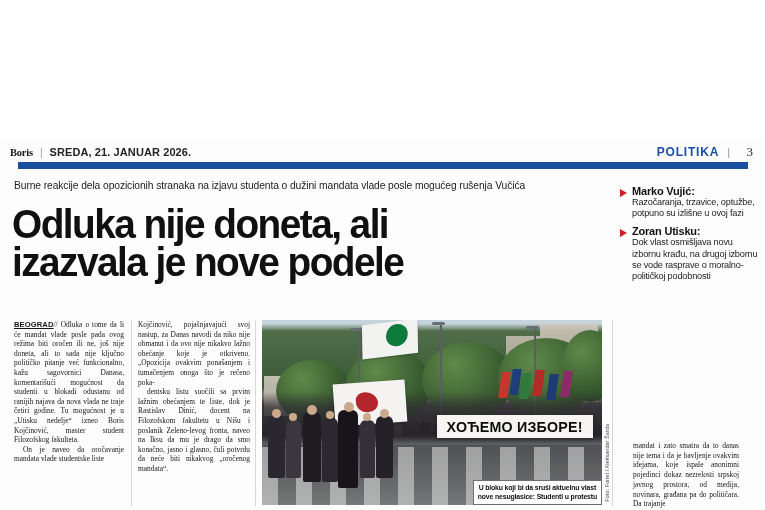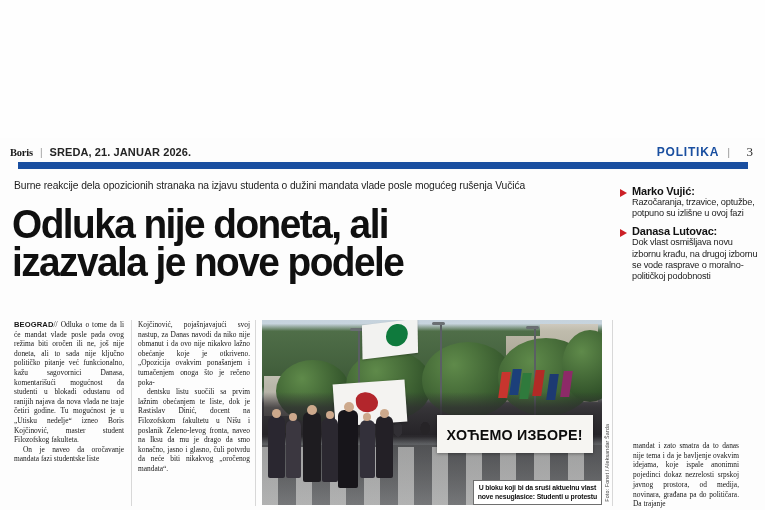--- a/index.html
+++ b/index.html
@@ -128,20 +128,21 @@
   }
   .col p { margin: 0; }
   .col p + p { text-indent: 9px; }
   .col-1 { left: 14px; width: 110px; }
   .col-2 { left: 138px; width: 112px; }
   .lead-city {
     font-family: "Liberation Sans", sans-serif;
     font-weight: bold;
     font-size: 7.6px;
     letter-spacing: 0.1px;
+    text-decoration: underline;
   }
 
   
   .photo-wrap {
     position: absolute;
     left: 262px; top: 320px;
     width: 340px; height: 185px;
     overflow: hidden;
     background: #9aa7b5;
   }
@@ -239,21 +240,21 @@
   .sflag.f1 { left: 238px; top: 52px; background: #c8352e; }
   .sflag.f2 { left: 249px; top: 49px; background: #1c3f7a; }
   .sflag.f3 { left: 259px; top: 53px; background: #2f7a3c; }
   .sflag.f4 { left: 272px; top: 50px; background: #b32a26; }
   .sflag.f5 { left: 286px; top: 54px; background: #1d3a72; }
   .sflag.f6 { left: 300px; top: 51px; background: #8d2a68; }
   
   .banner {
     position: absolute;
     left: 175px; top: 95px;
-    width: 156px; height: 38px;
+    width: 156px; height: 23px;
     background: #f6f5f2;
     box-shadow: 0 1px 3px rgba(0,0,0,.35);
     display: flex;
     align-items: center;
     justify-content: center;
   }
   .banner span {
     font-family: "Liberation Sans", sans-serif;
     font-weight: bold;
     font-size: 15px;
@@ -438,21 +439,21 @@
     <span>Odluka nije doneta, ali</span>
     <span class="l2">izazvala je nove podele</span>
   </div>
 
   <div class="vrule v1"></div>
   <div class="vrule v2"></div>
   <div class="vrule v3"></div>
 
   <div class="col col-1">
     <p><span class="lead-city">BEOGRAD</span><span>//</span><span> Odluka o tome da li će mandat vlade posle pada ovog režima biti oročen ili ne, još nije doneta, ali to sada nije ključno političko pitanje već funkcionalno, kažu sagovornici Danasa, komentarišući mogućnost da studenti u blokadi odustanu od ranijih najava da nova vlada ne traje četiri godine. Tu mogućnost je u „Utisku nedelje“ izneo Boris Kojčinović, master student Filozofskog fakulteta.</span></p>
-    <p><span>On je naveo da oročavanje mandata fazi studentske liste</span></p>
+    <p><span>On je naveo da oročavanje mandata vlade studentske liste</span></p>
   </div>
 
   <div class="col col-2">
     <p><span>Kojčinović, pojašnjavajući svoj nastup, za Danas navodi da niko nije obmanut i da ovo nije nikakvo lažno obećanje koje je otkriveno. „Opozicija ovakvim ponašanjem i tumačenjem onoga što je rečeno poka-</span></p>
     <p><span>dentsku listu suočili sa prvim lažnim obećanjem te liste, dok je Rastislav Dinić, docent na Filozofskom fakultetu u Nišu i poslanik Zeleno-levog fronta, naveo na Iksu da mu je drago da smo konačno, jasno i glasno, čuli potvrdu da neće biti nikakvog „oročenog mandata“.</span></p>
   </div>
 
   <div class="photo-wrap">
     <div class="photo"></div>
     <div class="bldg b1"></div>
@@ -506,21 +507,21 @@
   <div class="photo-credit">Foto: Fonet / Aleksandar Šarda</div>
 
   <div class="sidebar">
     <div class="quote">
       <span class="bullet"></span>
       <div class="q-name">Marko Vujić:</div>
       <div class="q-text">Razočaranja, trzavice, optužbe, potpuno su izlišne u ovoj fazi</div>
     </div>
     <div class="quote">
       <span class="bullet"></span>
-      <div class="q-name">Danasa Lutovac:</div>
+      <div class="q-name">Zoran Utisku:</div>
       <div class="q-text">Dok vlast osmišljava novu izbornu krađu, na drugoj izbornu se vode rasprave o moralno-političkoj podobnosti</div>
     </div>
   </div>
 
   <div class="col-3">
     <p><span>mandat i zato smatra da to danas nije tema i da je bavljenje ovakvim idejama, koje ispale anonimni pojedinci dokaz nezrelosti srpskoj javnog prostora, od medija, novinara, građana pa do političara. Da trajanje</span></p>
   </div>
 
 </div>
 

